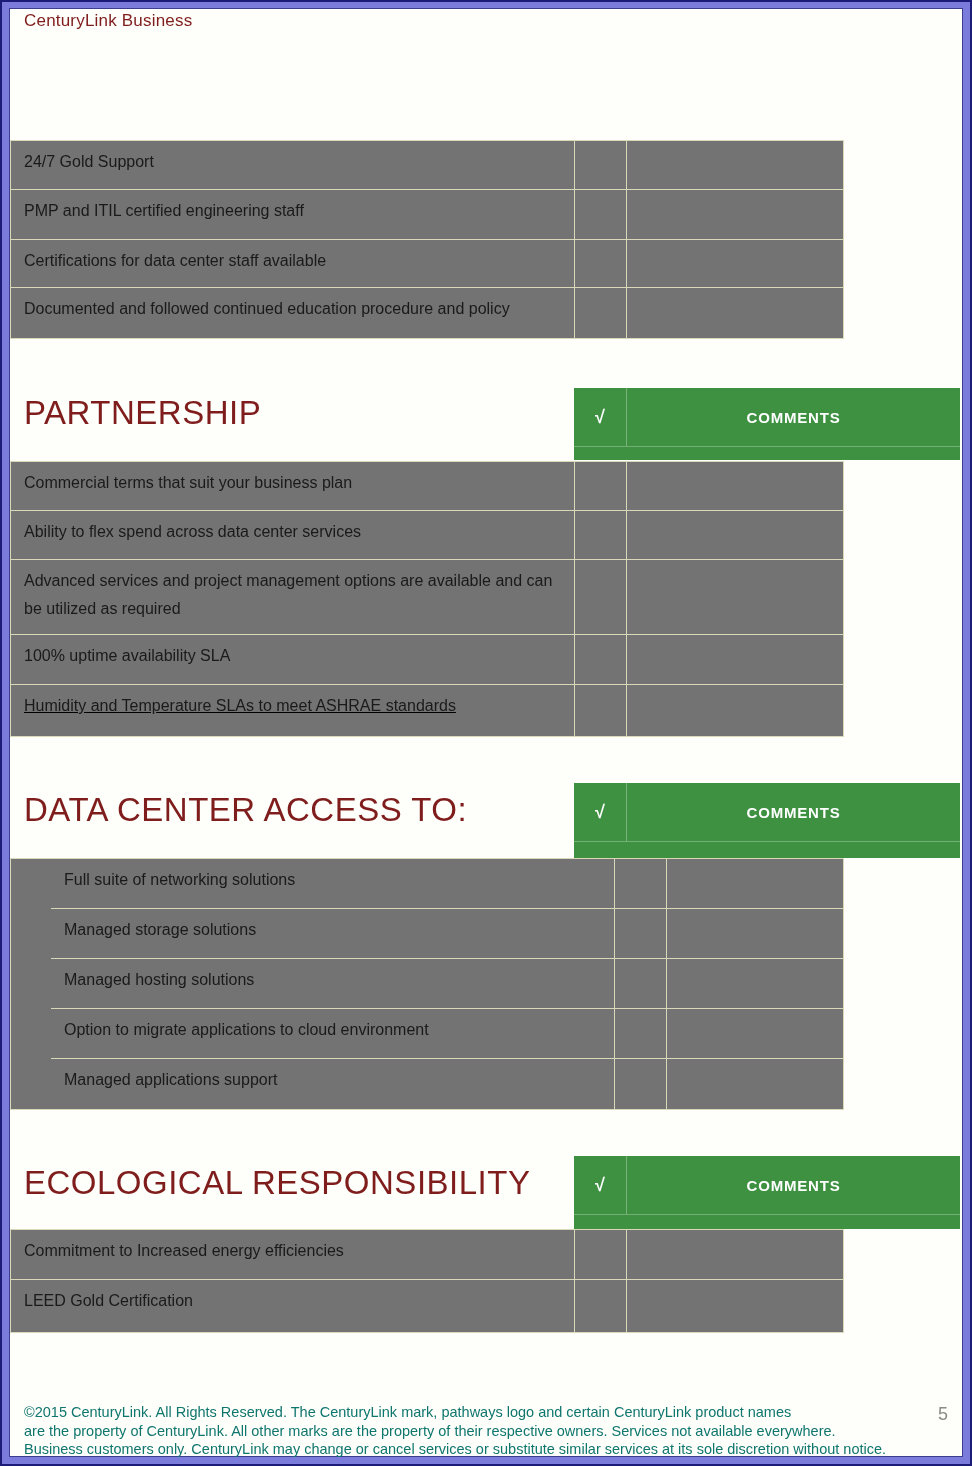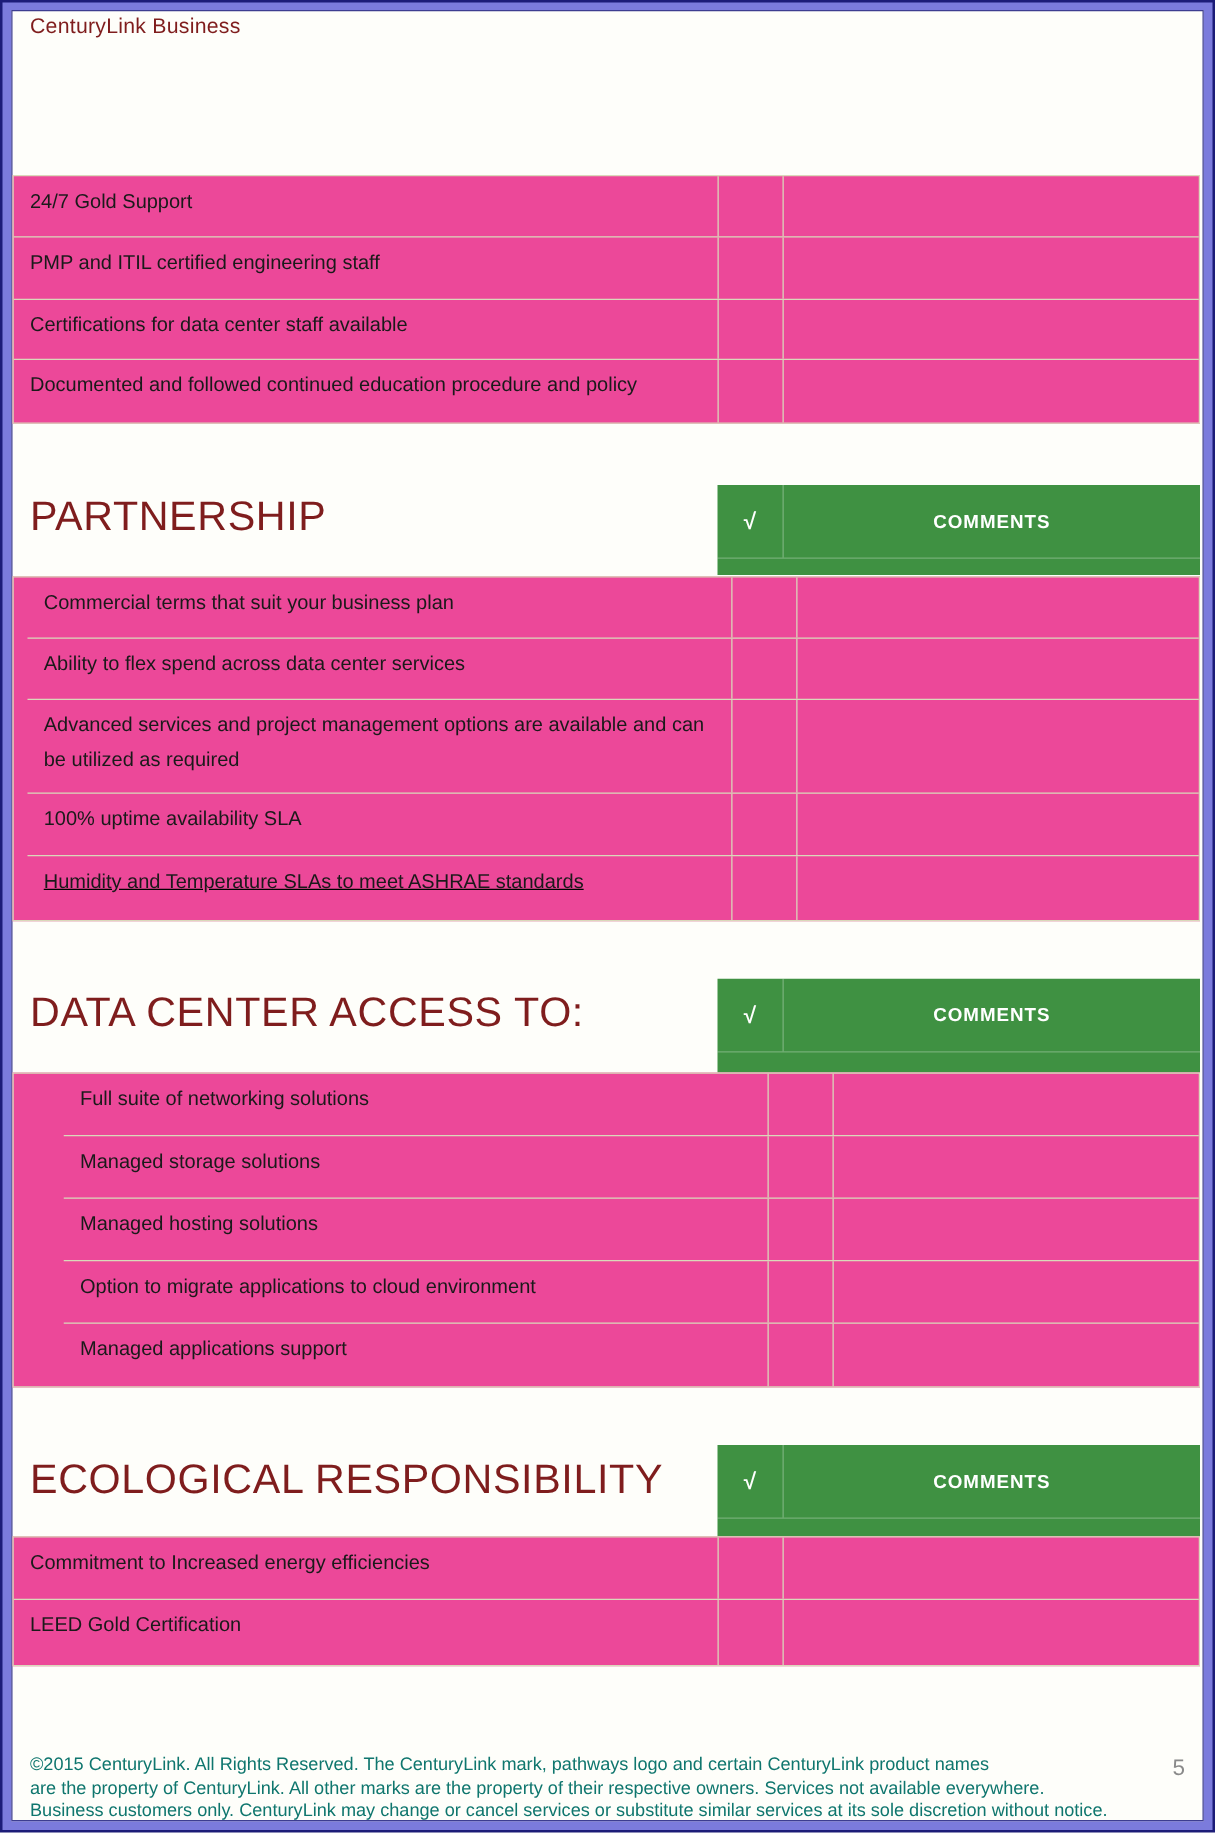--- a/index.html
+++ b/index.html
@@ -12,23 +12,23 @@
   .frame-mid { position:absolute; inset:2px; background:#7b7bdc; }
   .page-content {
     position:absolute; left:9px; top:8px; right:9px; bottom:9px;
     background:#fefefa; border:1px solid #3d3d90; box-sizing:border-box;
   }
   .brand-title {
     position:absolute; left:14px; top:2px;
     font-size:17px; color:#7f1d1d; letter-spacing:0.2px;
   }
   .checklist-table {
-    position:absolute; left:0; width:950px;
+    position:absolute; left:0; width:834px;
     border:1px solid #d9d9ba; box-sizing:border-box;
-    background:#ec4899;
+    background:#737373;
   }
   .t-row {
     display:grid; grid-template-columns:563px 53px 332px;
     border-bottom:1px solid #d9d9ba; box-sizing:border-box;
   }
   .t-row:last-child { border-bottom:none; }
   .row-label {
     padding:7px 12px 0 13px;
     font-size:16px; line-height:28px; color:#1a1a1a;
   }
@@ -60,21 +60,21 @@
     position:absolute; left:14px; top:1394px; width:880px;
     font-size:14.5px; line-height:18.5px; color:#0f766e;
   }
   .page-number {
     position:absolute; right:14px; top:1395px;
     font-size:18px; color:#8a8a8a;
   }
   
   #table-0 { top:131px; }
   #heading-1 { top:382px; } #bar-1 { top:379px; height:72px; }
-  #table-1 { top:452px;padding-left:11px; }
+  #table-1 { top:452px; }
   #heading-2 { top:779px; } #bar-2 { top:774px; height:75px; }
   #table-2 { top:849px;padding-left:40px; }
   #heading-3 { top:1152px; } #bar-3 { top:1147px; height:73px; }
   #table-3 { top:1220px; }
   .h48 { height:48px; } .h49 { height:49px; } .h50 { height:50px; }
   .h51 { height:51px;text-decoration:underline; } .h52 { height:52px; } .h75 { height:75px; }
 </style>
 </head>
 <body>
 

